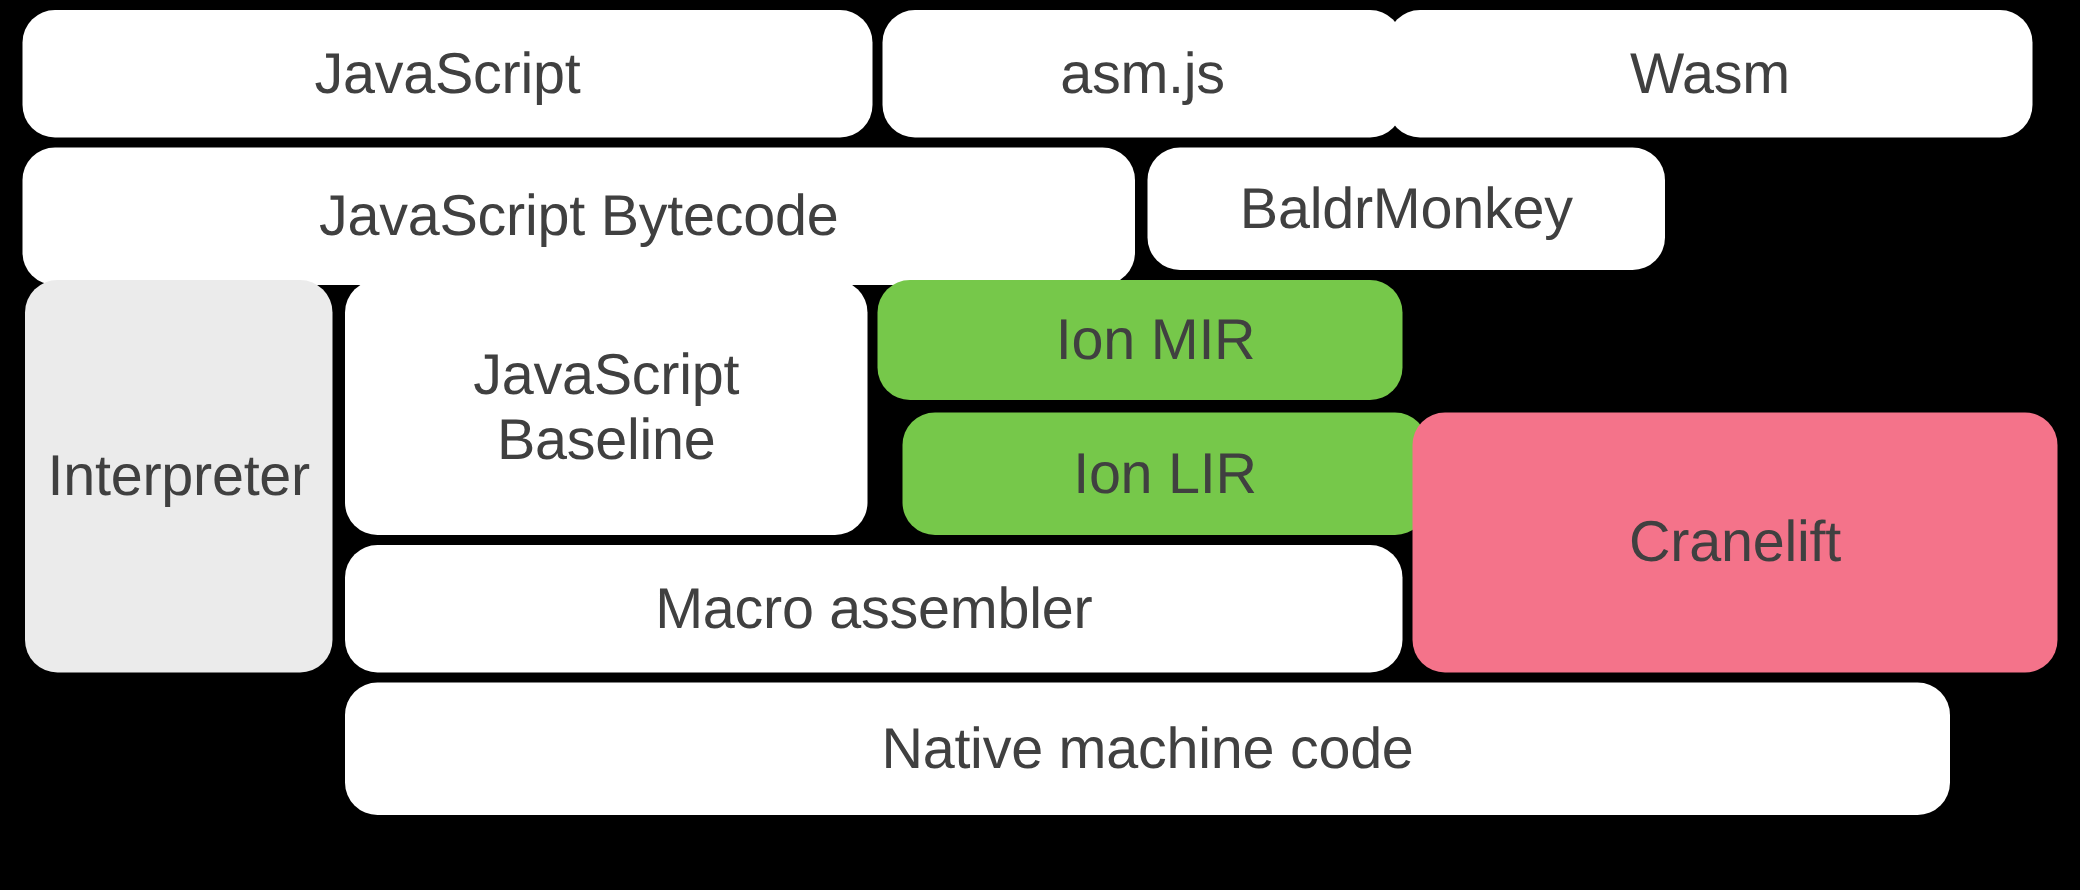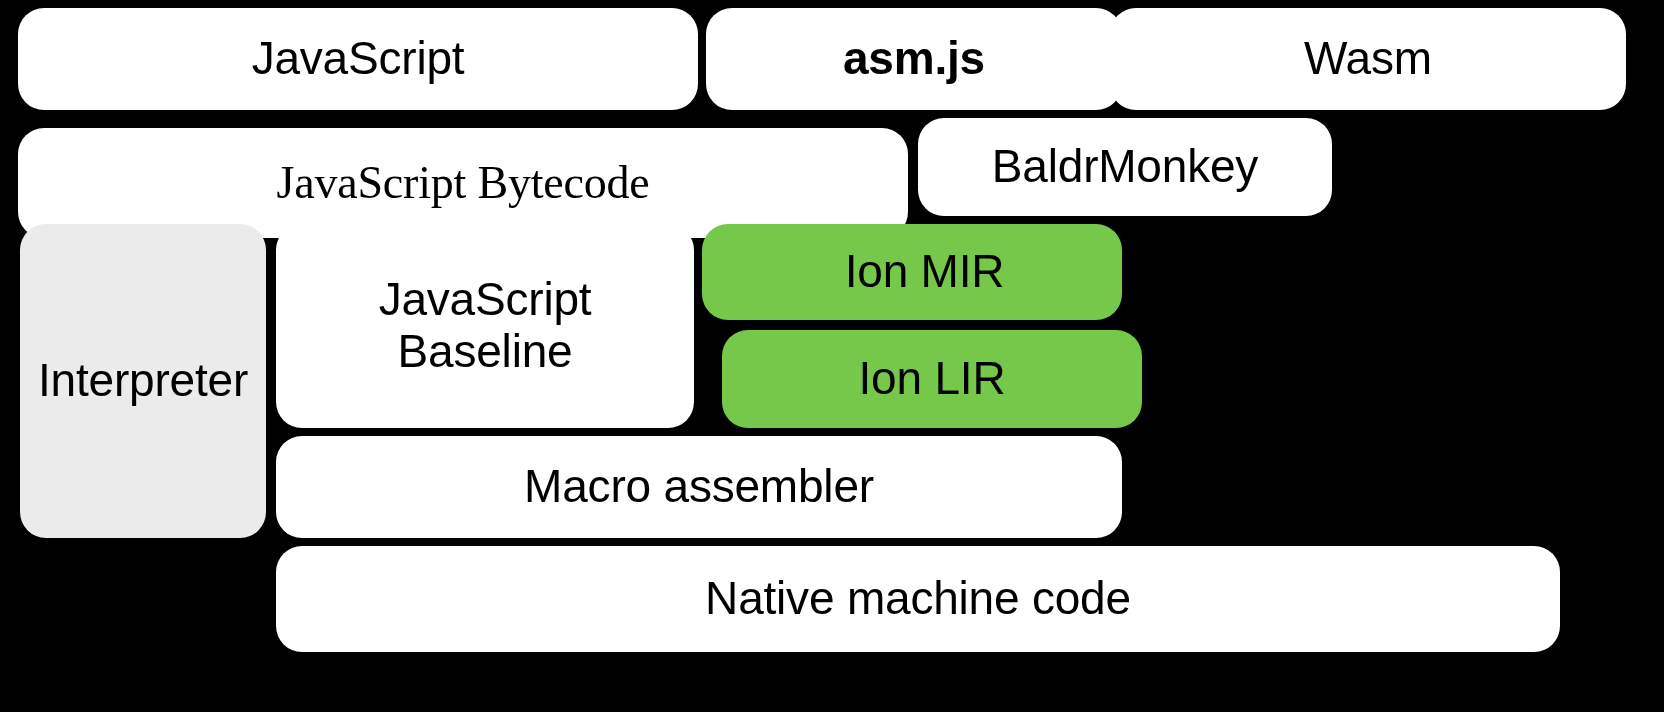--- a/index.html
+++ b/index.html
@@ -16,21 +16,21 @@
     font-family: "Liberation Sans", sans-serif;
   }
   .box {
     position: absolute;
     box-sizing: border-box;
     border-radius: 26px;
     display: flex;
     align-items: center;
     justify-content: center;
     text-align: center;
-    color: #000000;
+    color: #404040;
     font-family: "Liberation Sans", sans-serif;
     font-size: 46px;
     font-weight: 400;
     line-height: 1.12;
     letter-spacing: -0.2px;
     white-space: pre-line;
     user-select: none;
   }
   .fill-white { background: #FFFFFF; }
   .fill-gray  { background: #EBEBEB; }
@@ -39,29 +39,29 @@
 </style>
 </head>
 <body>
 
 <div id="stage">
 
   <div class="box fill-white" style="left:18px; top:8px; width:680px; height:102px;">
     <span>JavaScript</span>
   </div>
 
-  <div class="box fill-white" style="left:706px; top:8px; width:416px; height:102px;font-weight:bold;">
+  <div class="box fill-white" style="left:706px; top:8px; width:416px; height:102px;">
     <span>asm.js</span>
   </div>
 
   <div class="box fill-white" style="left:1110px; top:8px; width:516px; height:102px;">
     <span>Wasm</span>
   </div>
 
-  <div class="box fill-white" style="left:18px; top:128px; width:890px; height:110px;font-family:Liberation Serif, serif;">
+  <div class="box fill-white" style="left:18px; top:118px; width:890px; height:110px;">
     <span>JavaScript Bytecode</span>
   </div>
 
   <div class="box fill-white" style="left:918px; top:118px; width:414px; height:98px;justify-content:center;">
     <span>BaldrMonkey</span>
   </div>
 
   <div class="box fill-gray" style="left:20px; top:224px; width:246px; height:314px;">
     <span>Interpreter</span>
   </div>
@@ -72,20 +72,23 @@
   </div>
 
   <div class="box fill-green" style="left:702px; top:224px; width:420px; height:96px;padding-left:25px;">
     <span>Ion MIR</span>
   </div>
 
   <div class="box fill-green" style="left:702px; top:330px; width:420px; height:98px;margin-left:20px;">
     <span>Ion LIR</span>
   </div>
 
+  <div class="box fill-pink" style="left:1130px; top:330px; width:516px; height:208px;">
+    <span>Cranelift</span>
+  </div>
 
   <div class="box fill-white" style="left:276px; top:436px; width:846px; height:102px;">
     <span>Macro assembler</span>
   </div>
 
   <div class="box fill-white" style="left:276px; top:546px; width:1284px; height:106px;">
     <span>Native machine code</span>
   </div>
 </div>
 

